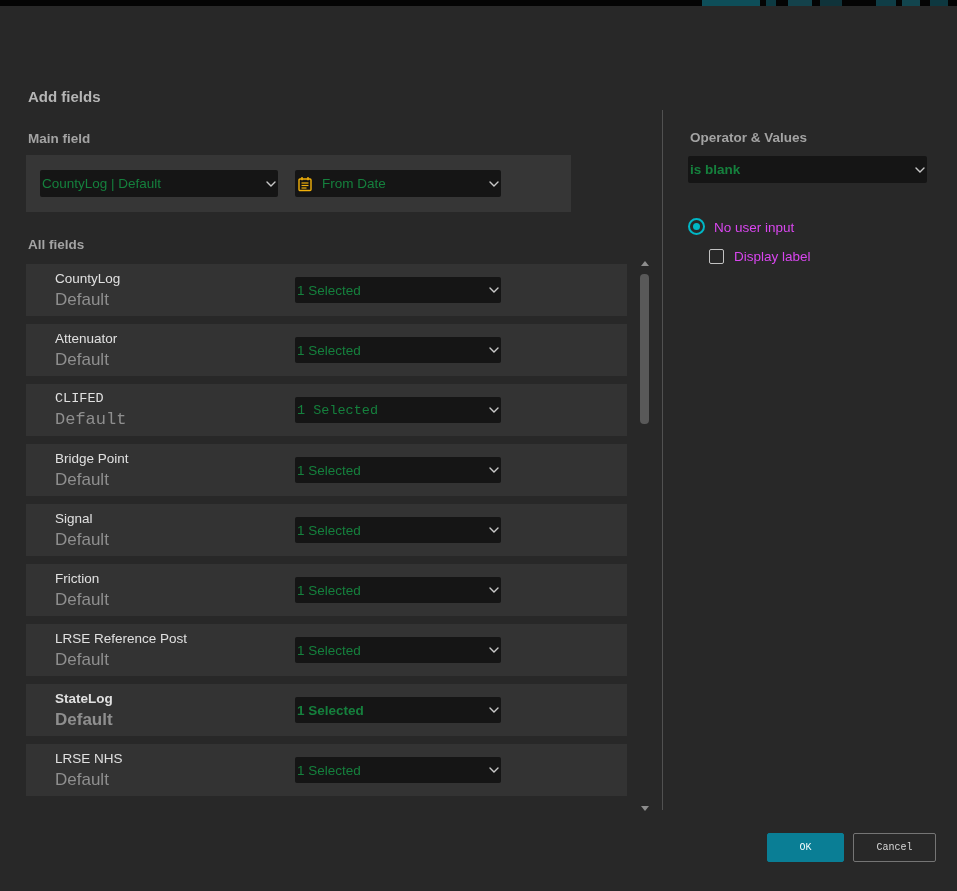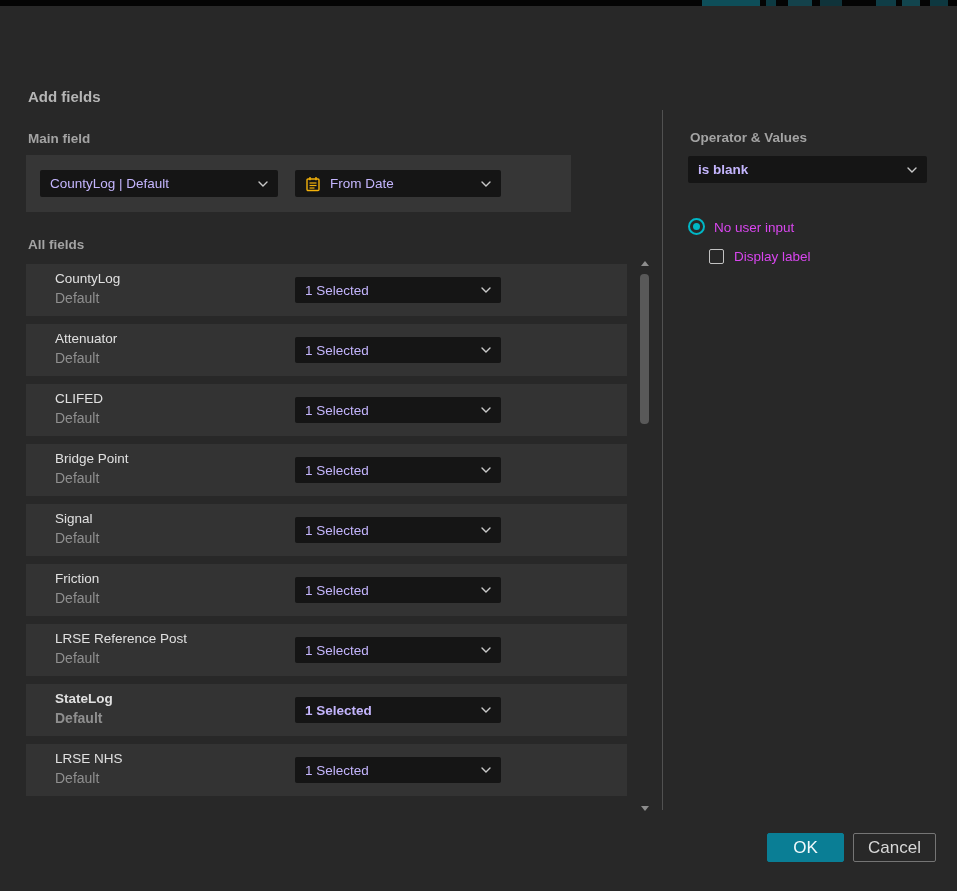--- a/index.html
+++ b/index.html
@@ -25,30 +25,30 @@
   }
   .close-btn { position:absolute; right:16px; top:13px; width:18px; height:18px; cursor:pointer; display:flex; align-items:center; justify-content:center; }
 
   .section-label-lg { position:absolute; font-size:15px; font-weight:700; color:#b5b5b5; }
   .section-label { position:absolute; font-size:13.5px; font-weight:700; color:#a3a3a3; }
 
   .panel { position:absolute; background:#363636; }
 
   .dd {
     position:absolute; background:#151515; border-radius:2px;
-    display:flex; align-items:center; height:27px; padding:0 10px;
-    color:#c4b5fd; font-size:13.5px; cursor:pointer;
+    display:flex; align-items:center; height:27px; padding:0 2px;
+    color:#15803d; font-size:13.5px; cursor:pointer;
   }
   .dd .dd-text { flex:1 1 auto; white-space:nowrap; overflow:hidden; }
   .dd .chev { flex:0 0 auto; margin-left:8px; display:flex; }
 
   
   .row { position:absolute; left:26px; width:601px; height:52px; background:#333333; }
   .row .fname { position:absolute; left:29px; top:7px; font-size:13.5px; color:#e0e0e0; }
-  .row .ftype { position:absolute; left:29px; top:26px; font-size:14px; color:#8f8f8f; }
+  .row .ftype { position:absolute; left:29px; top:26px; font-size:17px; color:#8f8f8f; }
   .row .dd { left:269px; top:13px; width:206px; height:26px; }
 
   
   .scrollbar { position:absolute; left:639px; top:252px; width:12px; height:556px; }
   .scroll-up, .scroll-down { position:absolute; left:2px; width:0; height:0; border-left:4px solid transparent; border-right:4px solid transparent; cursor:pointer; }
   .scroll-up { top:3px; border-bottom:5px solid #8d8d8d; }
   .scroll-down { bottom:3px; border-top:5px solid #8d8d8d; }
   .scroll-thumb { position:absolute; left:1px; top:16px; width:9px; height:150px; background:#595959; border-radius:4px; cursor:grab; }
 
   .v-divider { position:absolute; left:662px; top:104px; width:1px; height:700px; background:#515151; }
@@ -62,21 +62,21 @@
     position:absolute; left:50%; top:50%; width:7px; height:7px; margin:-3.5px 0 0 -3.5px;
     border-radius:50%; background:#00b7c6;
   }
   .checkbox {
     position:absolute; width:15px; height:15px; border:1.5px solid #c2c2c2;
     border-radius:2px; background:transparent; cursor:pointer;
   }
   .ctrl-label { position:absolute; font-size:13.5px; color:#d946ef; }
 
   
-  .btn { position:absolute; height:29px; border-radius:2px; font-size:17px; display:flex; align-items:center; justify-content:center; cursor:pointer; font-family:Liberation Sans, sans-serif; }
+  .btn { position:absolute; height:29px; border-radius:2px; font-size:10px; display:flex; align-items:center; justify-content:center; cursor:pointer; font-family:Liberation Mono, monospace; }
   .btn-ok { left:767px; top:827px; width:77px; background:#0a7e95; color:#f2fafc; border:1px solid #0a7e95; }
   .btn-cancel { left:853px; top:827px; width:83px; background:transparent; color:#d8d8d8; border:1px solid #757575; }
 </style>
 </head>
 <body>
 
 <div class="stage">
 
   <div class="bg-strip">
     <div class="frag" style="left:702px;width:58px;background:#0e4e59;"></div>
@@ -142,21 +142,21 @@
       <div class="ftype">Default</div>
       <div class="dd">
         <span class="dd-text">1 Selected</span>
         <span class="chev">
             <svg width="10" height="6" viewBox="0 0 10 6">
               <path d="M1 1 L5 5 L9 1" fill="none" stroke="#c8c8c8" stroke-width="1.4" stroke-linecap="round"></path>
             </svg>
           </span>
       </div>
     </div>
-    <div class="row" style="top:378px;">
+    <div class="row" style="top:378px;font-family:Liberation Mono, monospace;">
       <div class="fname">CLIFED</div>
       <div class="ftype">Default</div>
       <div class="dd">
         <span class="dd-text">1 Selected</span>
         <span class="chev">
             <svg width="10" height="6" viewBox="0 0 10 6">
               <path d="M1 1 L5 5 L9 1" fill="none" stroke="#c8c8c8" stroke-width="1.4" stroke-linecap="round"></path>
             </svg>
           </span>
       </div>

